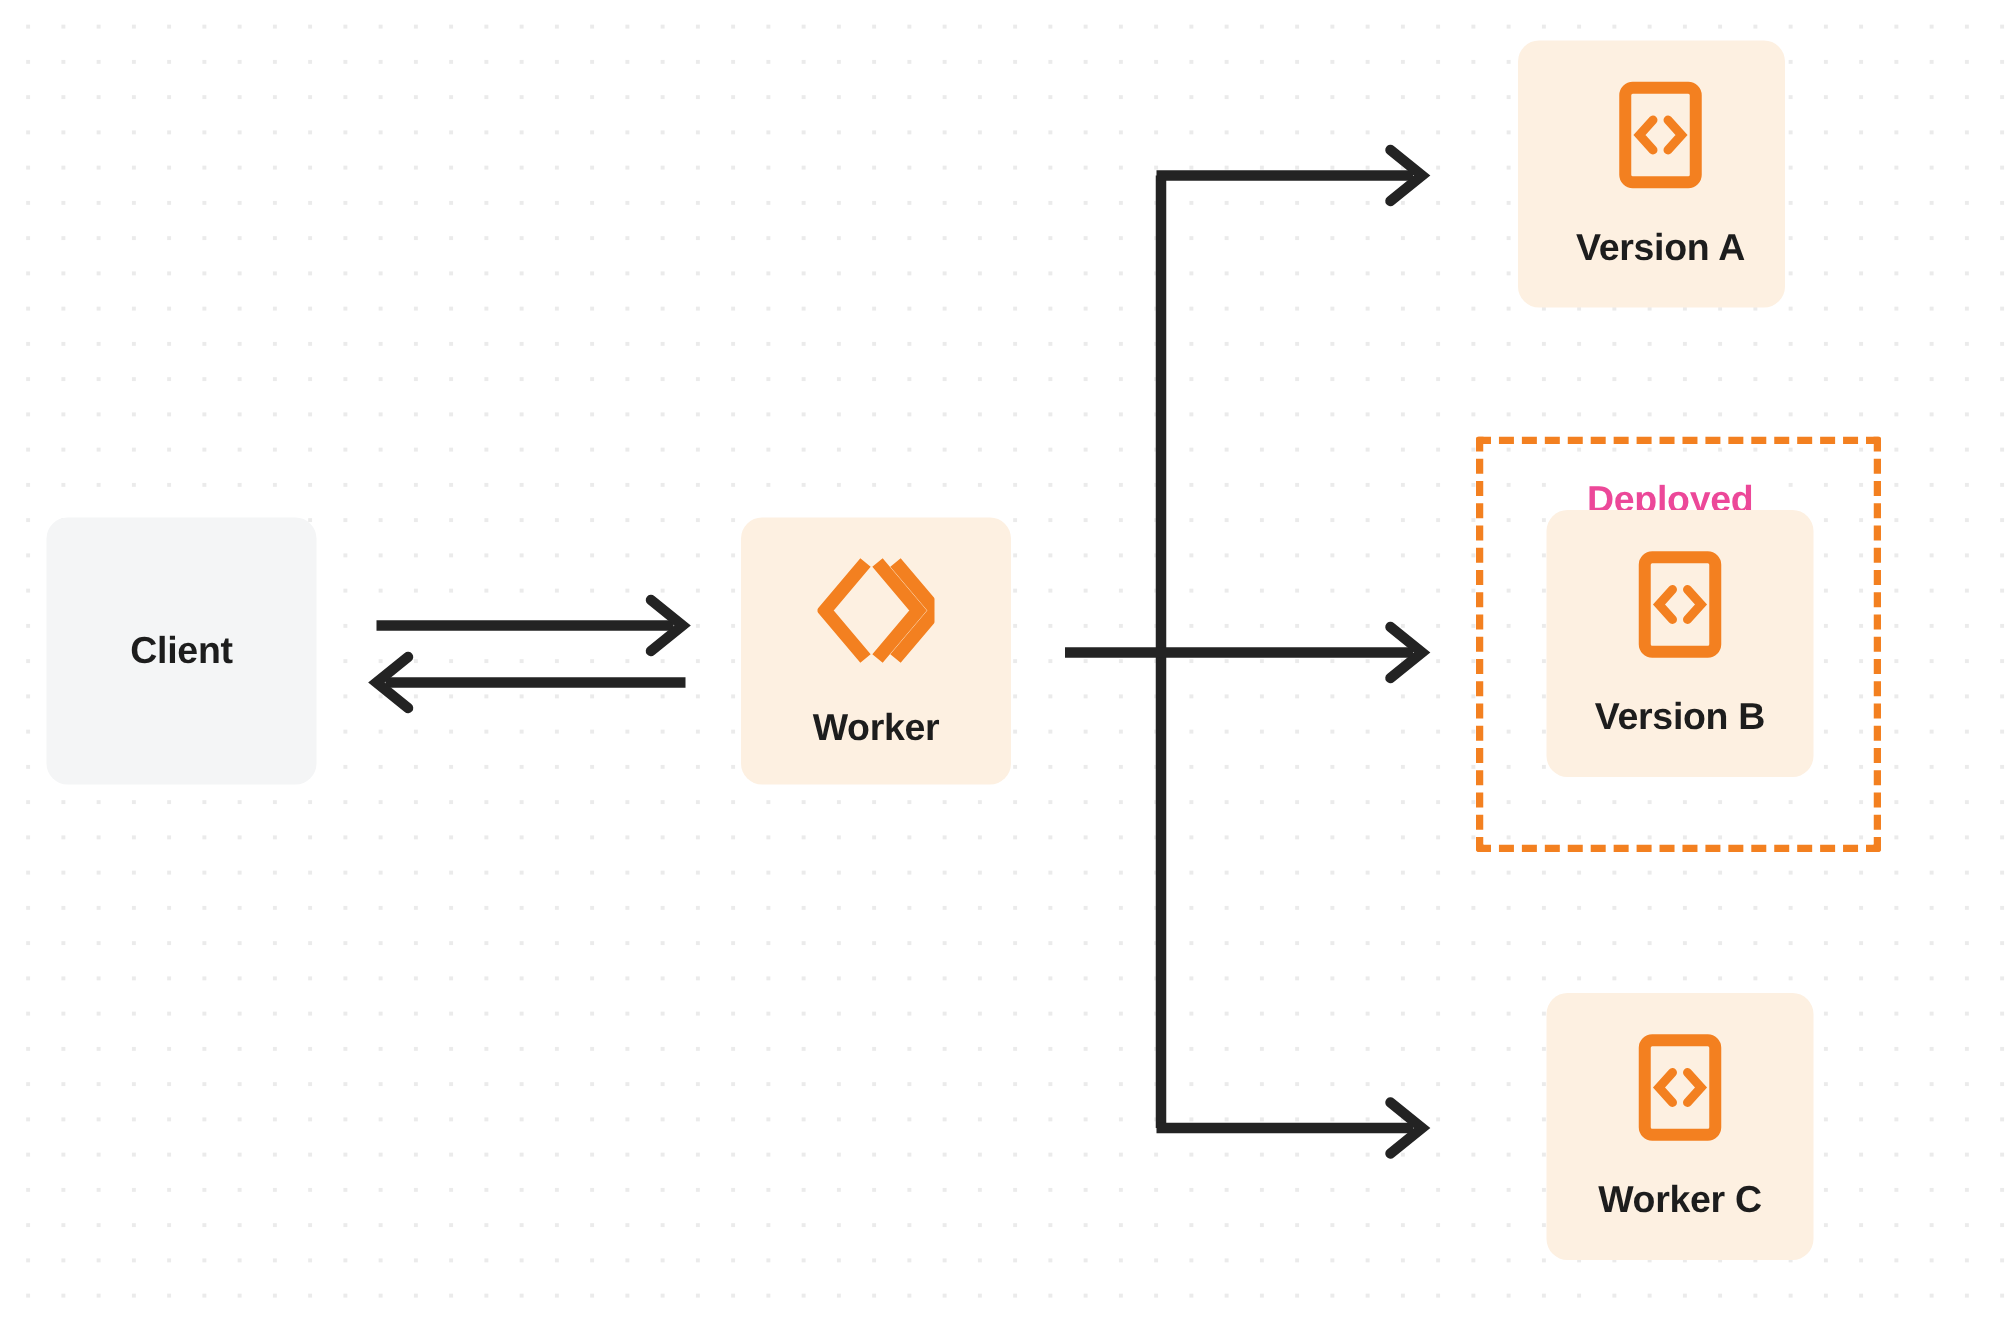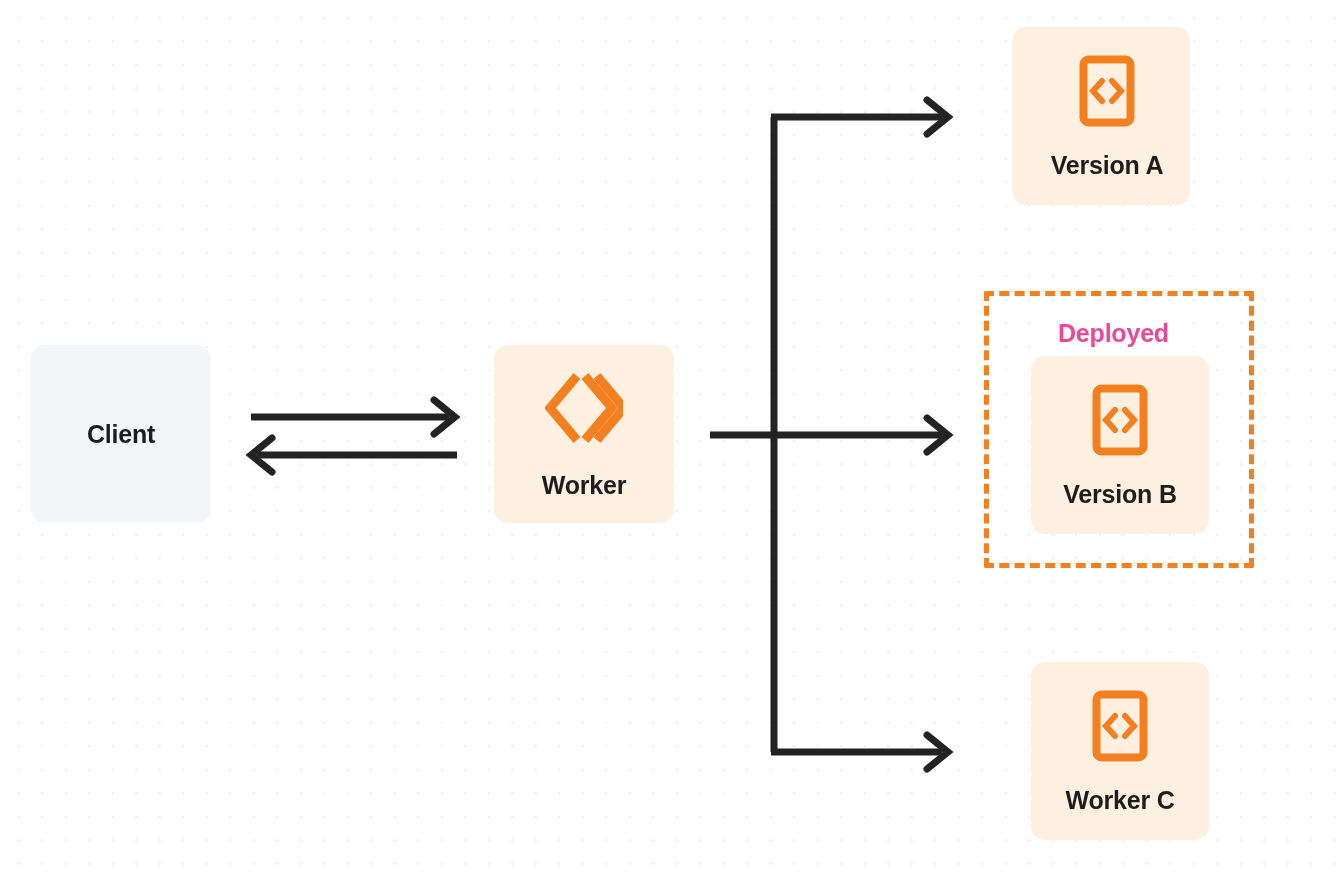--- a/index.html
+++ b/index.html
@@ -61,21 +61,21 @@
   }
   #worker-node .node-label { margin-top: 24px; }
 
   
   .version-node {
     width: 178px;
     height: 178px;
     background-color: #fdf0e1;
   }
   #version-a-node { left: 1012px; top: 27px; padding-left: 12px; }
-  #version-b-node { left: 1031px; top: 356px; }
+  #version-b-node { left: 1031px; top: 340px; }
   #version-c-node { left: 1031px; top: 662px; }
   .version-node .node-label { margin-top: 22px; }
 
   
   .code-icon { display: block; }
   .worker-icon { display: block; }
 
   
   #deployed-frame {
     position: absolute;

